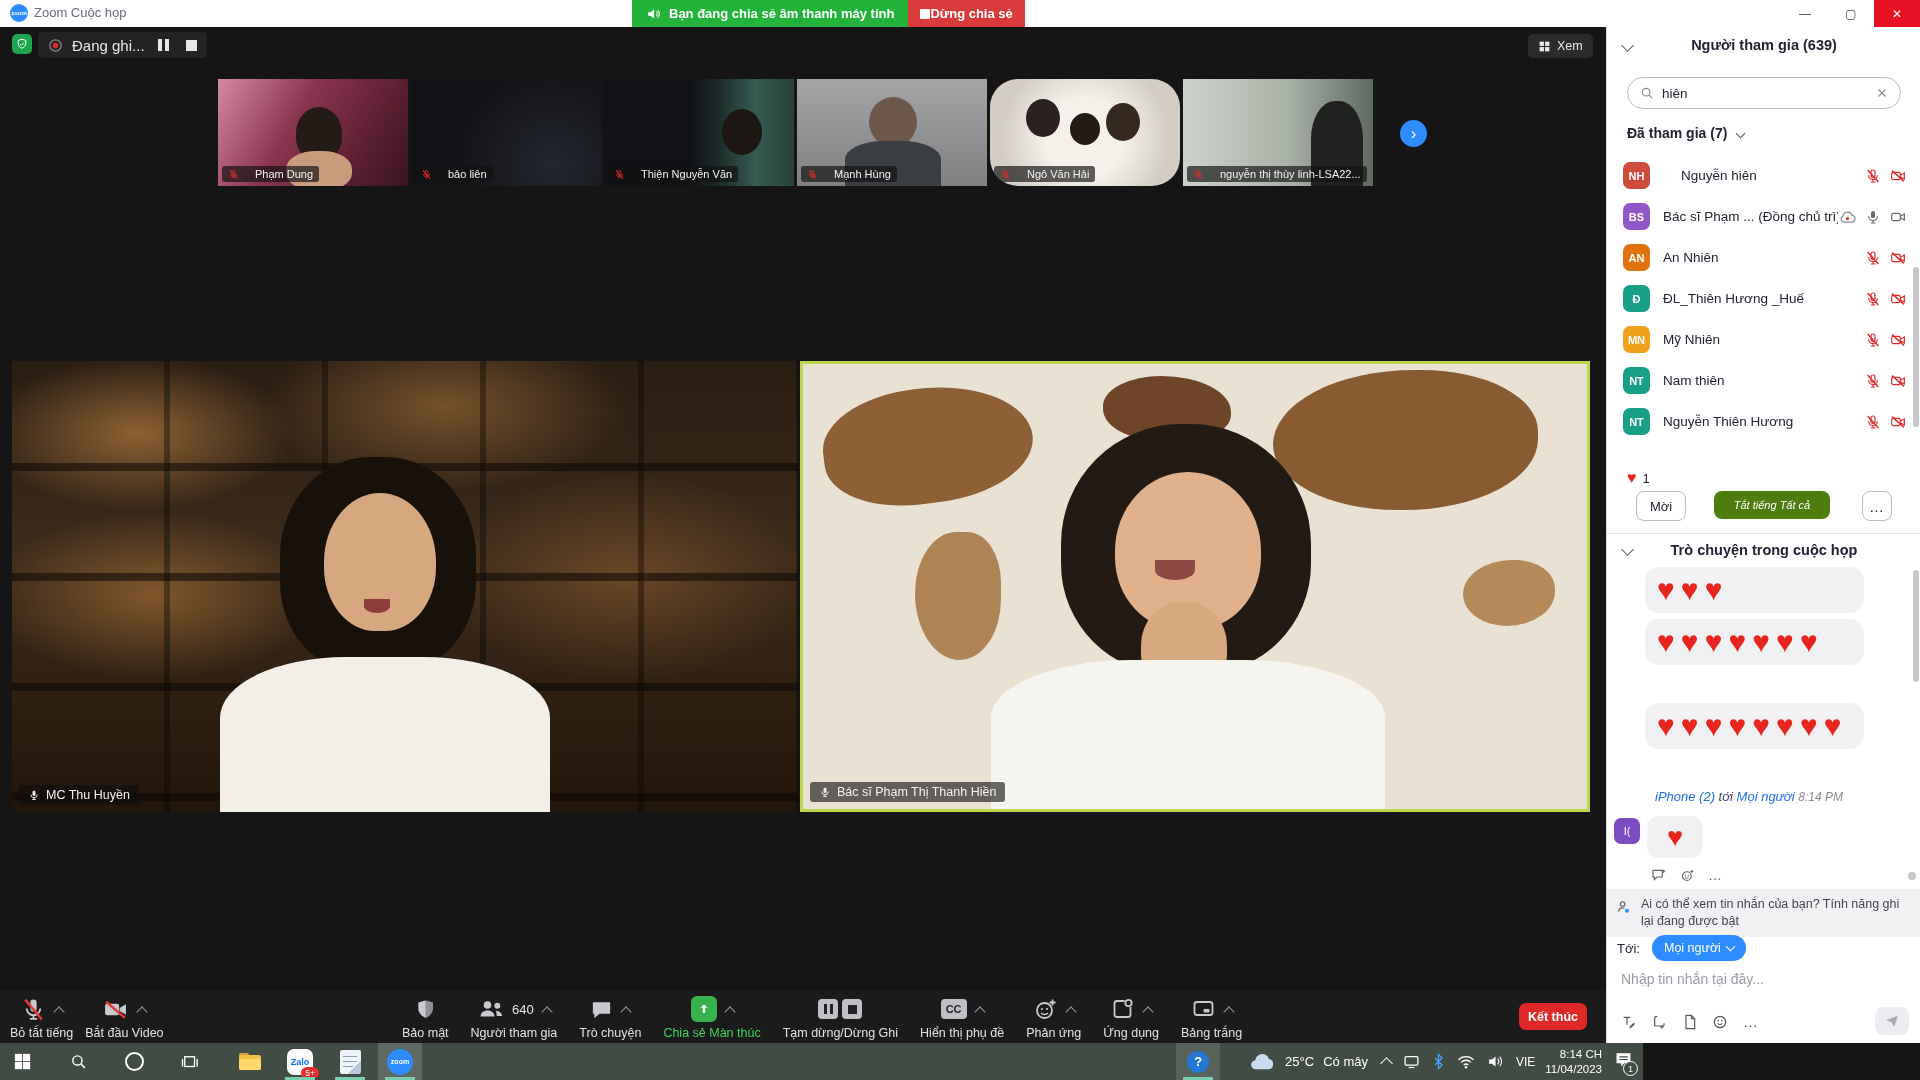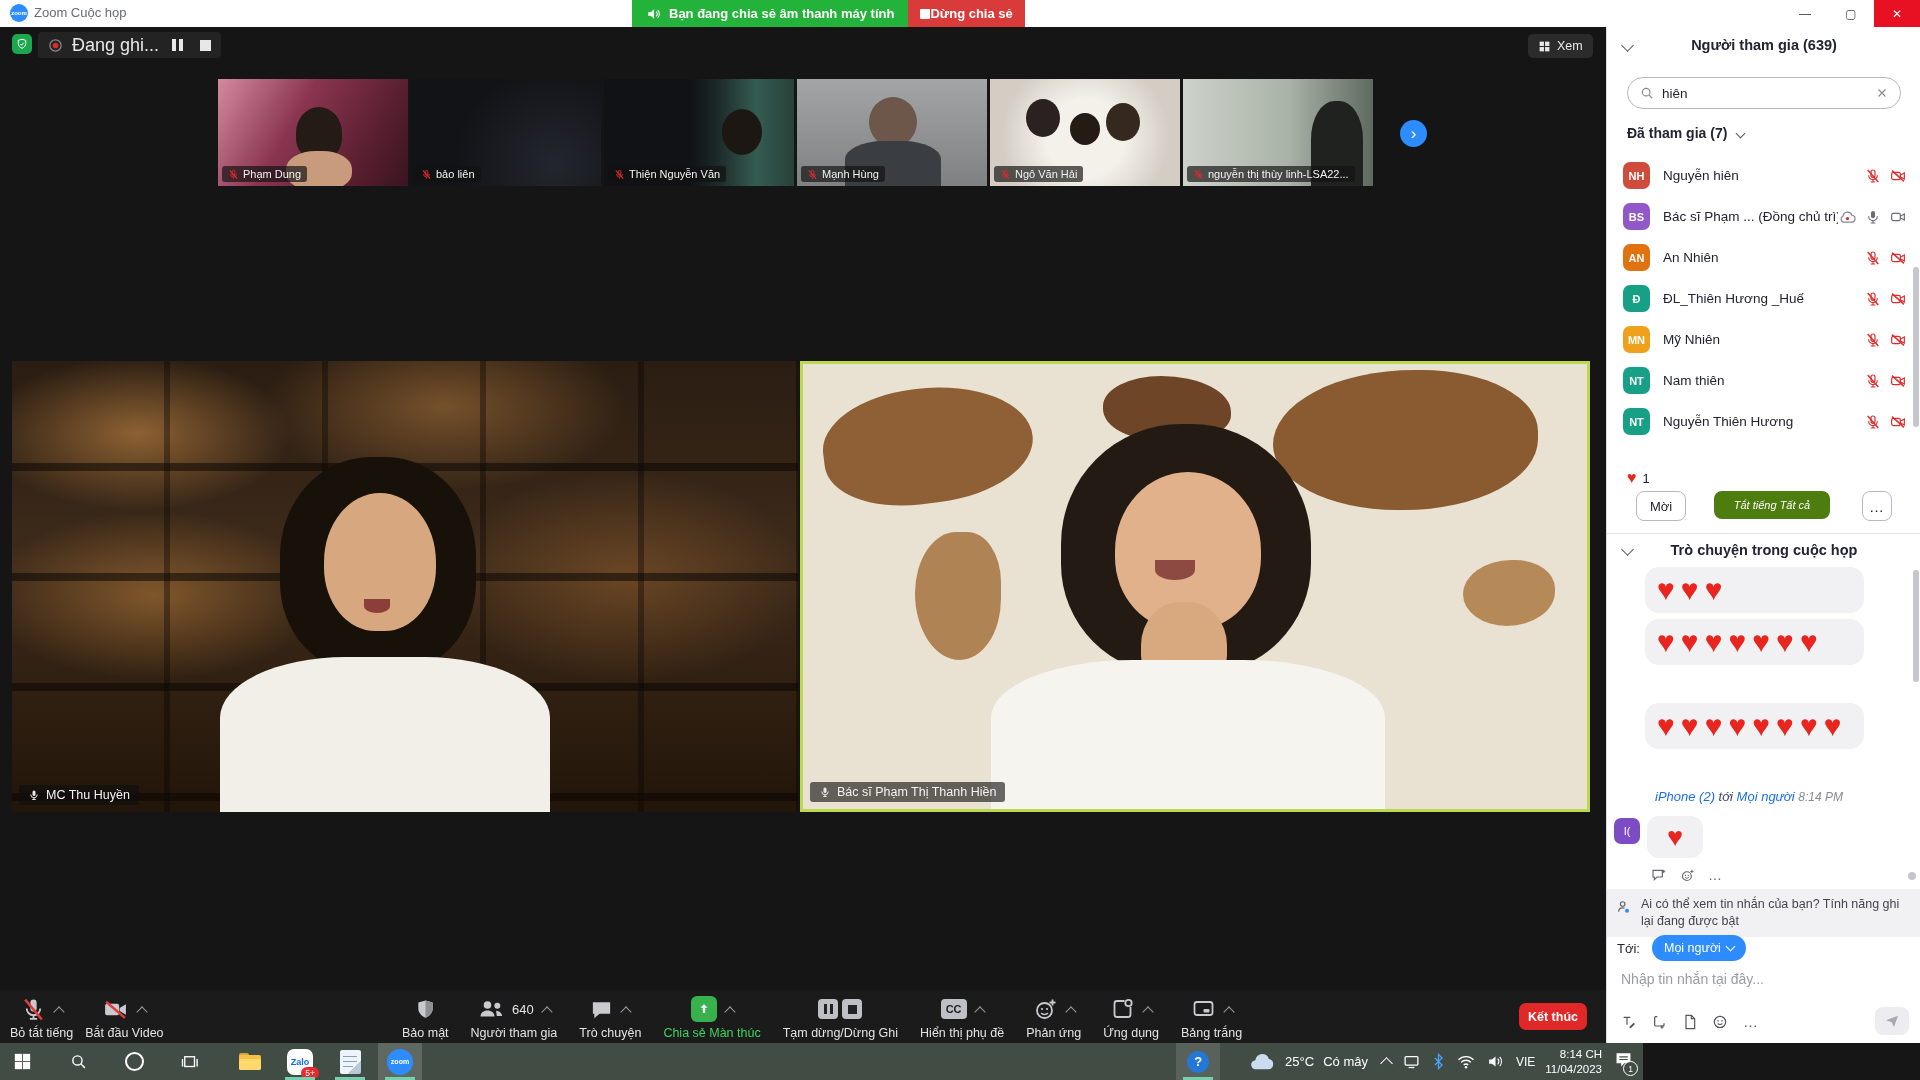--- a/index.html
+++ b/index.html
@@ -11,27 +11,27 @@
   .title-text{position:absolute;left:34px;top:5px;font-size:13px;color:#69697a;}
   .zoom-badge{position:absolute;left:10px;top:4px;width:18px;height:18px;border-radius:50%;
               background:#2d8cff;color:#fff;font-size:6px;display:flex;align-items:center;justify-content:center;font-weight:bold;}
   .share-banner{position:absolute;left:632px;top:0;height:27px;display:flex;z-index:41;}
   .share-green{background:#23b33a;color:#fff;font-size:13px;font-weight:bold;display:flex;align-items:center;gap:8px;padding:0 14px;}
   .share-red{background:#d93b3b;color:#fff;font-size:13px;font-weight:bold;display:flex;align-items:center;padding:0 12px;cursor:pointer;}
   .winbtn{position:absolute;top:0;width:46px;height:27px;display:flex;align-items:center;justify-content:center;font-size:12px;color:#444;}
   
   .main{position:absolute;left:0;top:27px;width:1606px;height:1016px;background:#151515;overflow:hidden;}
   .recpill{position:absolute;left:38px;top:5px;height:26px;background:#232323;border-radius:4px;display:flex;align-items:center;gap:9px;padding:0 10px;}
-  .rec-label{color:#e8e8e8;font-size:18px;}
+  .rec-label{color:#e8e8e8;font-size:15px;}
   .viewbtn{position:absolute;left:1528px;top:7px;height:24px;background:#2b2b2b;border-radius:5px;display:flex;align-items:center;gap:6px;padding:0 10px;color:#e8e8e8;font-size:12.5px;cursor:pointer;}
   
   .film{position:absolute;left:218px;top:52px;height:107px;display:flex;gap:3px;}
   .thumb{position:relative;width:190px;height:107px;background:#222;overflow:hidden;}
   .pchip{position:absolute;left:4px;bottom:4px;background:rgba(18,18,18,.68);border-radius:3px;
-         display:flex;align-items:center;gap:4px;padding:2px 6px;color:#f2f2f2;font-size:11px;white-space:nowrap;max-width:176px;overflow:hidden;}
+         display:flex;align-items:center;gap:16px;padding:2px 6px;color:#f2f2f2;font-size:11px;white-space:nowrap;max-width:176px;overflow:hidden;}
   .nextbtn{position:absolute;left:1400px;top:93px;width:27px;height:27px;border-radius:50%;background:#2d8cff;color:#fff;
            display:flex;align-items:center;justify-content:center;font-size:17px;cursor:pointer;}
   
   .tile{position:absolute;top:334px;height:451px;background:#241a12;overflow:hidden;}
   .vchip{position:absolute;left:7px;bottom:7px;background:rgba(15,15,15,.62);border-radius:3px;
          display:flex;align-items:center;gap:6px;padding:3px 9px;color:#f3f3f3;font-size:12.5px;}
   .blob{position:absolute;}
   
   .toolbar{position:absolute;left:0;bottom:0;width:1606px;height:53px;background:#1b1b1b;}
   .toolbtn{display:flex;flex-direction:column;align-items:center;justify-content:flex-end;height:53px;color:#e3e3e3;font-size:12.5px;cursor:pointer;padding:0 6px;position:relative;}
@@ -160,21 +160,21 @@
         <div class="blob" style="left:48px;top:62px;width:96px;height:46px;background:#3a3d42;border-radius:40% 40% 0 0;"></div>
         <div class="pchip">
             <svg width="11" height="11" viewBox="0 0 24 24">
               <rect x="9" y="3" width="6" height="11" rx="3" fill="none" stroke="#e02b2b" stroke-width="2"></rect>
               <path d="M5.5 11a6.5 6.5 0 0 0 13 0M12 17.5V21" fill="none" stroke="#e02b2b" stroke-width="2"></path>
               <line x1="4" y1="3" x2="20" y2="21" stroke="#e02b2b" stroke-width="2.4"></line>
             </svg>
             <span>Mạnh Hùng</span>
           </div>
       </div>
-      <div class="thumb" style="background:radial-gradient(circle at 50% 55%, #f4f1ea 35%, #d3cdc4 75%);">
+      <div class="thumb" style="background:radial-gradient(circle at 50% 55%, #f4f1ea 35%, #d3cdc4 75%);border-radius:28px;">
         <div class="blob" style="left:36px;top:20px;width:34px;height:38px;background:#2a2120;border-radius:50%;"></div>
         <div class="blob" style="left:116px;top:24px;width:34px;height:38px;background:#35291f;border-radius:50%;"></div>
         <div class="blob" style="left:80px;top:34px;width:30px;height:32px;background:#241b14;border-radius:50%;"></div>
         <div class="pchip">
             <svg width="11" height="11" viewBox="0 0 24 24">
               <rect x="9" y="3" width="6" height="11" rx="3" fill="none" stroke="#e02b2b" stroke-width="2"></rect>
               <path d="M5.5 11a6.5 6.5 0 0 0 13 0M12 17.5V21" fill="none" stroke="#e02b2b" stroke-width="2"></path>
               <line x1="4" y1="3" x2="20" y2="21" stroke="#e02b2b" stroke-width="2.4"></line>
             </svg>
             <span>Ngô Văn Hải</span>
@@ -378,21 +378,21 @@
       <svg width="12" height="12" viewBox="0 0 24 24">
           <path d="M5 5l14 14M19 5L5 19" stroke="#8a8a92" stroke-width="2.2"></path>
         </svg>
     </div>
 
     <div style="position:absolute;left:20px;top:98px;font-size:14px;font-weight:bold;display:flex;align-items:center;gap:10px;">
       <span>Đã tham gia (7)</span>
       <span class="chevdn" style="width:6px;height:6px;"></span>
     </div>
 
-    <div class="prow" style="top:128px;">
+    <div class="prow" style="top:128px;gap:18px;">
       <div class="pava" style="background:#cf4b3c;">NH</div>
       <div class="pname">Nguyễn hiên</div>
       <div class="picons">
         <svg width="16" height="16" viewBox="0 0 24 24">
             <rect x="9" y="3" width="6" height="11" rx="3" fill="none" stroke="#e02b2b" stroke-width="1.8"></rect>
             <path d="M5.5 11a6.5 6.5 0 0 0 13 0M12 17.5V21M8.5 21h7" fill="none" stroke="#e02b2b" stroke-width="1.8"></path>
             <line x1="4" y1="3" x2="20" y2="21" stroke="#e02b2b" stroke-width="2.2"></line>
           </svg>
         <svg width="18" height="16" viewBox="0 0 24 24">
             <rect x="2.5" y="6.5" width="13" height="11" rx="2.5" fill="none" stroke="#e02b2b" stroke-width="1.8"></rect>

